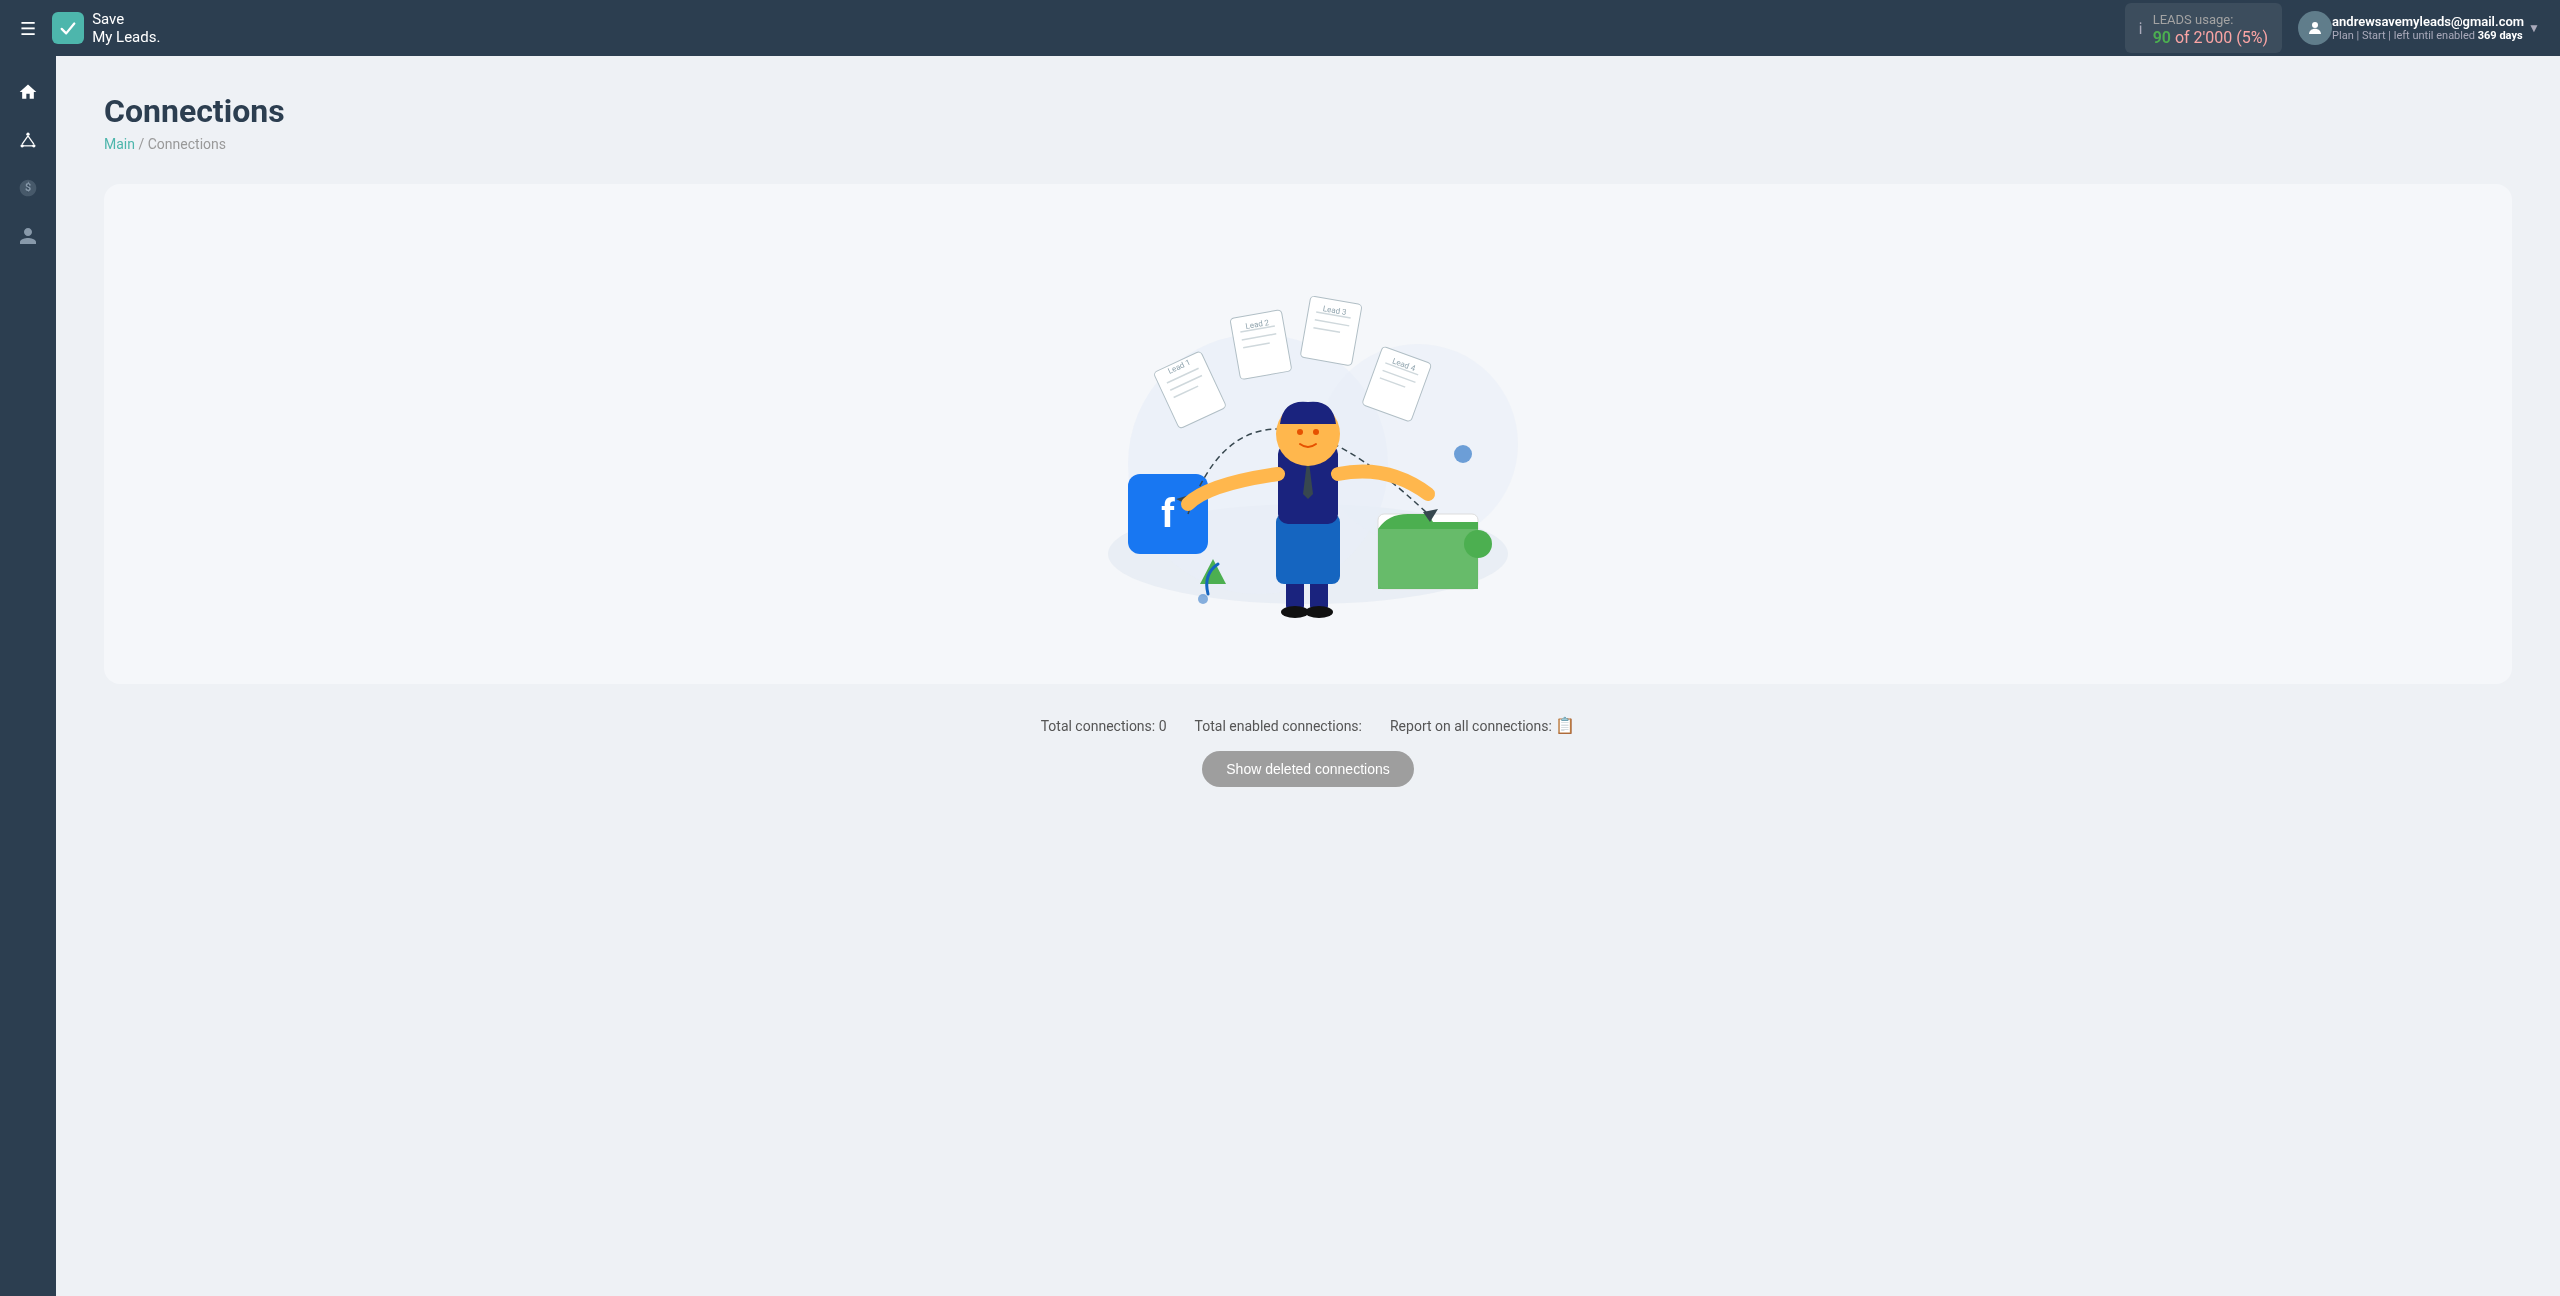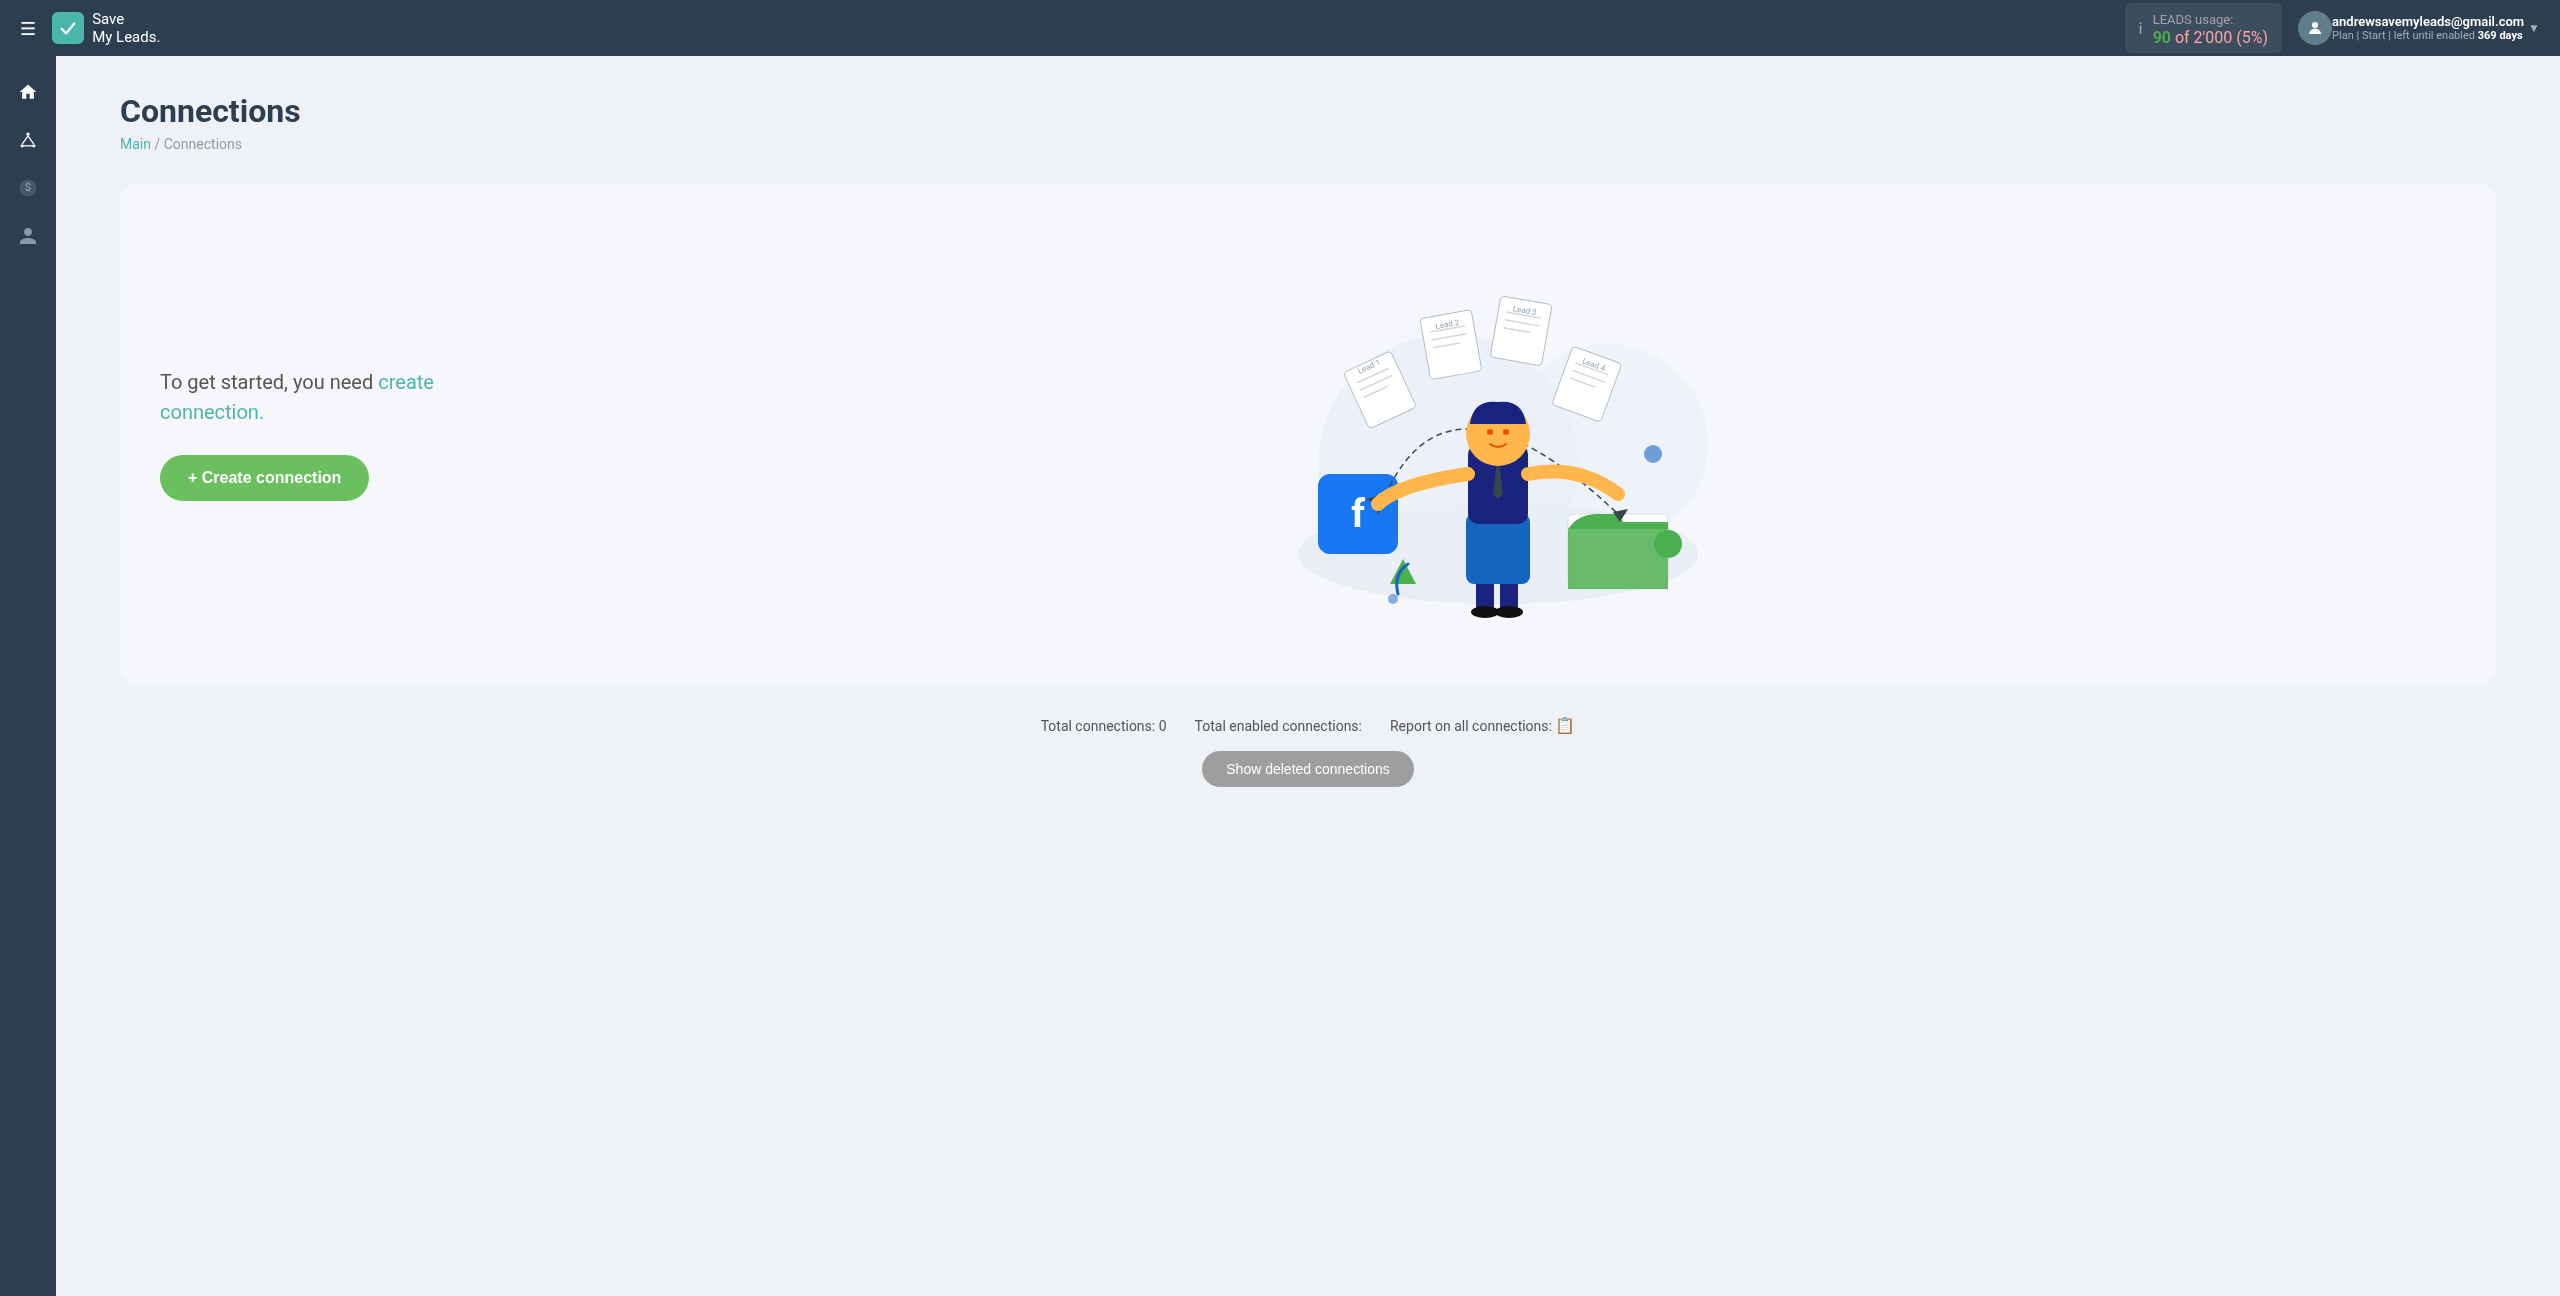--- a/index.html
+++ b/index.html
@@ -59,21 +59,21 @@
     .sidebar-item {
       width: 40px; height: 40px; border-radius: 8px;
       display: flex; align-items: center; justify-content: center;
       color: #8899aa; cursor: pointer; transition: background 0.2s;
     }
     .sidebar-item.active { color: #fff; }
     .sidebar-item svg { width: 20px; height: 20px; }
 
     
     .main { flex: 1; overflow-y: auto; background: #eef1f5; }
-    .content { padding: 36px 64px; }
+    .content { padding: 36px 48px; }
     .page-title { font-size: 32px; font-weight: 700; color: #2c3e50; margin-bottom: 6px; }
     .breadcrumb { font-size: 14px; color: #888; margin-bottom: 32px; }
     .breadcrumb a { color: #4db6ac; text-decoration: none; }
     .breadcrumb span { color: #999; }
 
     
     .empty-state {
       background: #f5f7fa; border-radius: 16px;
       display: flex; align-items: center; justify-content: center;
       padding: 60px 40px; min-height: 420px; position: relative; overflow: hidden;
@@ -180,26 +180,20 @@
   <div class="main">
     <div class="content">
       <h1 class="page-title">Connections</h1>
       <div class="breadcrumb">
         <a href="#">Main</a>
         <span>/</span>
         <span>Connections</span>
       </div>
 
       <div class="empty-state">
-        <div class="empty-left">
-          <p class="empty-text">
-            To get started, you need <a href="#">create<br>connection.</a>
-          </p>
-          <button class="create-btn">+ Create connection</button>
-        </div>
 
         <div class="illustration">
           <svg width="520" height="380" viewBox="0 0 520 380" xmlns="http://www.w3.org/2000/svg">
 
             <ellipse cx="260" cy="310" rx="200" ry="50" fill="#dde5f0" opacity="0.5"></ellipse>
             <circle cx="210" cy="220" r="130" fill="#e8eef8" opacity="0.7"></circle>
             <circle cx="370" cy="200" r="100" fill="#e8eef8" opacity="0.5"></circle>
 
             <rect x="80" y="230" width="80" height="80" rx="12" fill="#1877f2"></rect>
             <text x="120" y="283" text-anchor="middle" font-size="38" font-weight="bold" fill="white">f</text>

